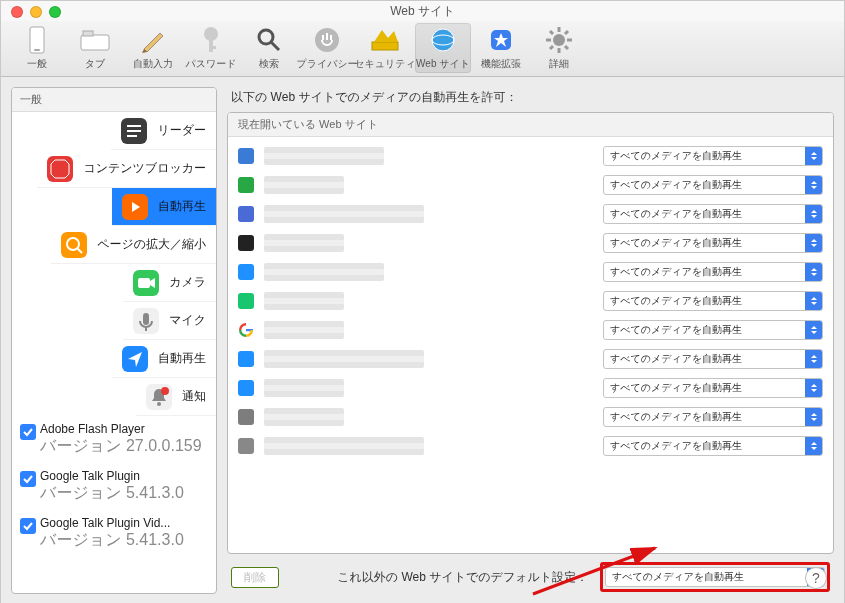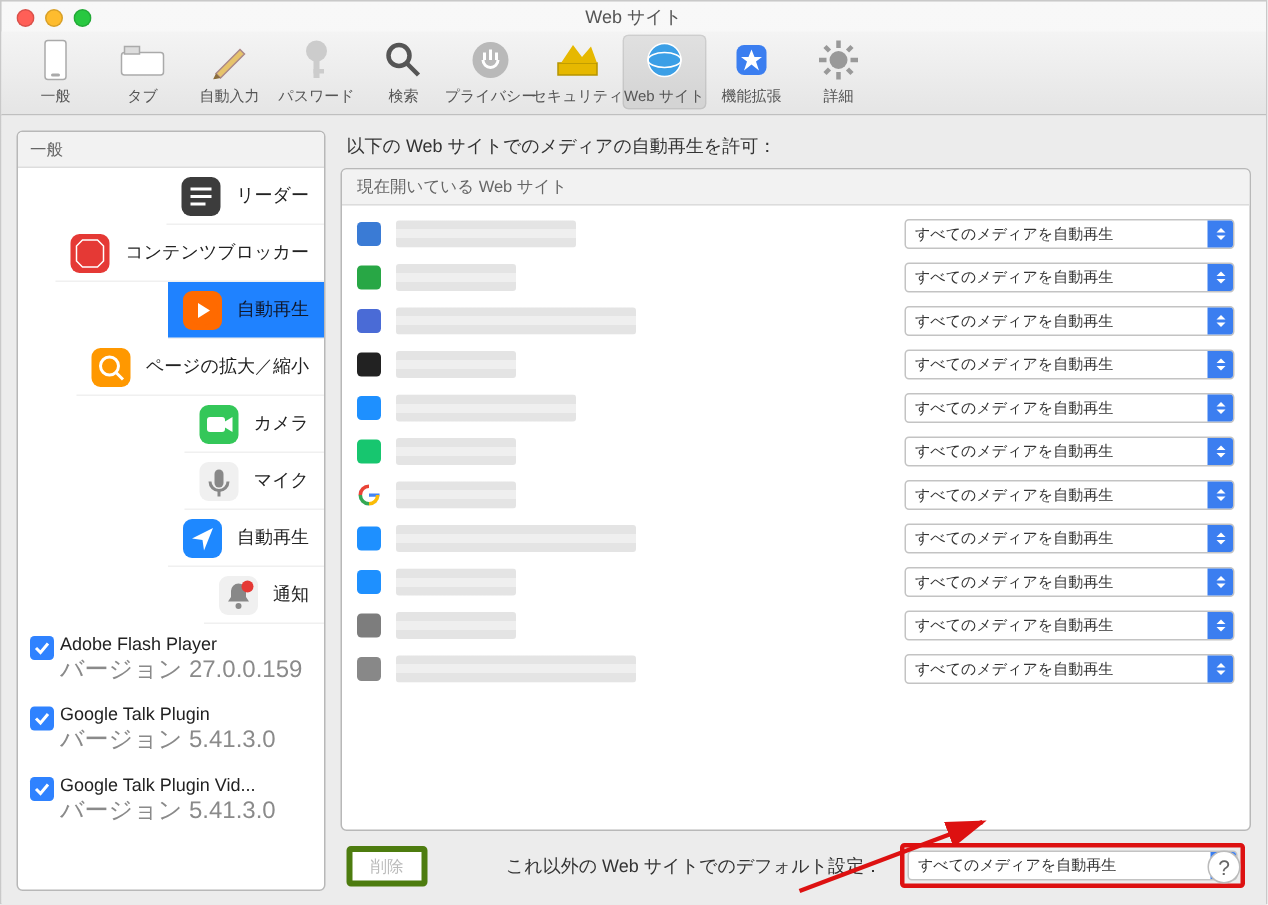--- a/index.html
+++ b/index.html
@@ -40,21 +40,21 @@
   .site-row .host.short{max-width:80px;}
   .site-row .host.med{max-width:120px;}
   .site-row .host.long{max-width:200px;}
   .site-row .spacer{flex:1;}
   .dd { width:220px; height:20px; background:#fff; border:1px solid #c3c3c3; border-radius:3px; display:flex; align-items:center; font-size:10px; color:#333; position:relative; padding-left:6px;}
   .dd .arrow { width:17px; height:100%; background:#3b7ef0; border-top-right-radius:2px; border-bottom-right-radius:2px; display:flex; flex-direction:column; align-items:center; justify-content:center; position:absolute; right:0; top:0;}
   .dd .arrow::before,.dd .arrow::after{content:""; width:0;height:0;border-left:3px solid transparent;border-right:3px solid transparent;}
   .dd .arrow::before{border-bottom:3px solid #fff; margin-bottom:2px;}
   .dd .arrow::after{border-top:3px solid #fff;}
   .footer { padding:8px 4px 2px 4px; display:flex; align-items:center; gap:12px;}
-  .btn { background:#fff; border:4px solid #4d7c0f; border-radius:3px; font-size:11px; color:#bbb; padding:2px 12px;}
+  .btn { background:#fff; border:1px solid #4d7c0f; border-radius:3px; font-size:11px; color:#bbb; padding:2px 12px;}
   .footer .flabel { font-size:12px; color:#333; flex:1; text-align:right;}
   .highlight-box { border:3px solid #d11; border-radius:3px; padding:2px; display:flex; align-items:center;}
   .arrow-svg { position:absolute; pointer-events:none;}
   .help { position:absolute; right:18px; bottom:14px; width:22px; height:22px; border-radius:50%; border:1px solid #bbb; background:#fff; display:flex; align-items:center; justify-content:center; font-size:14px; color:#666;}
 </style>
 </head>
 <body>
 
 <div class="window">
   <div class="titlebar">

